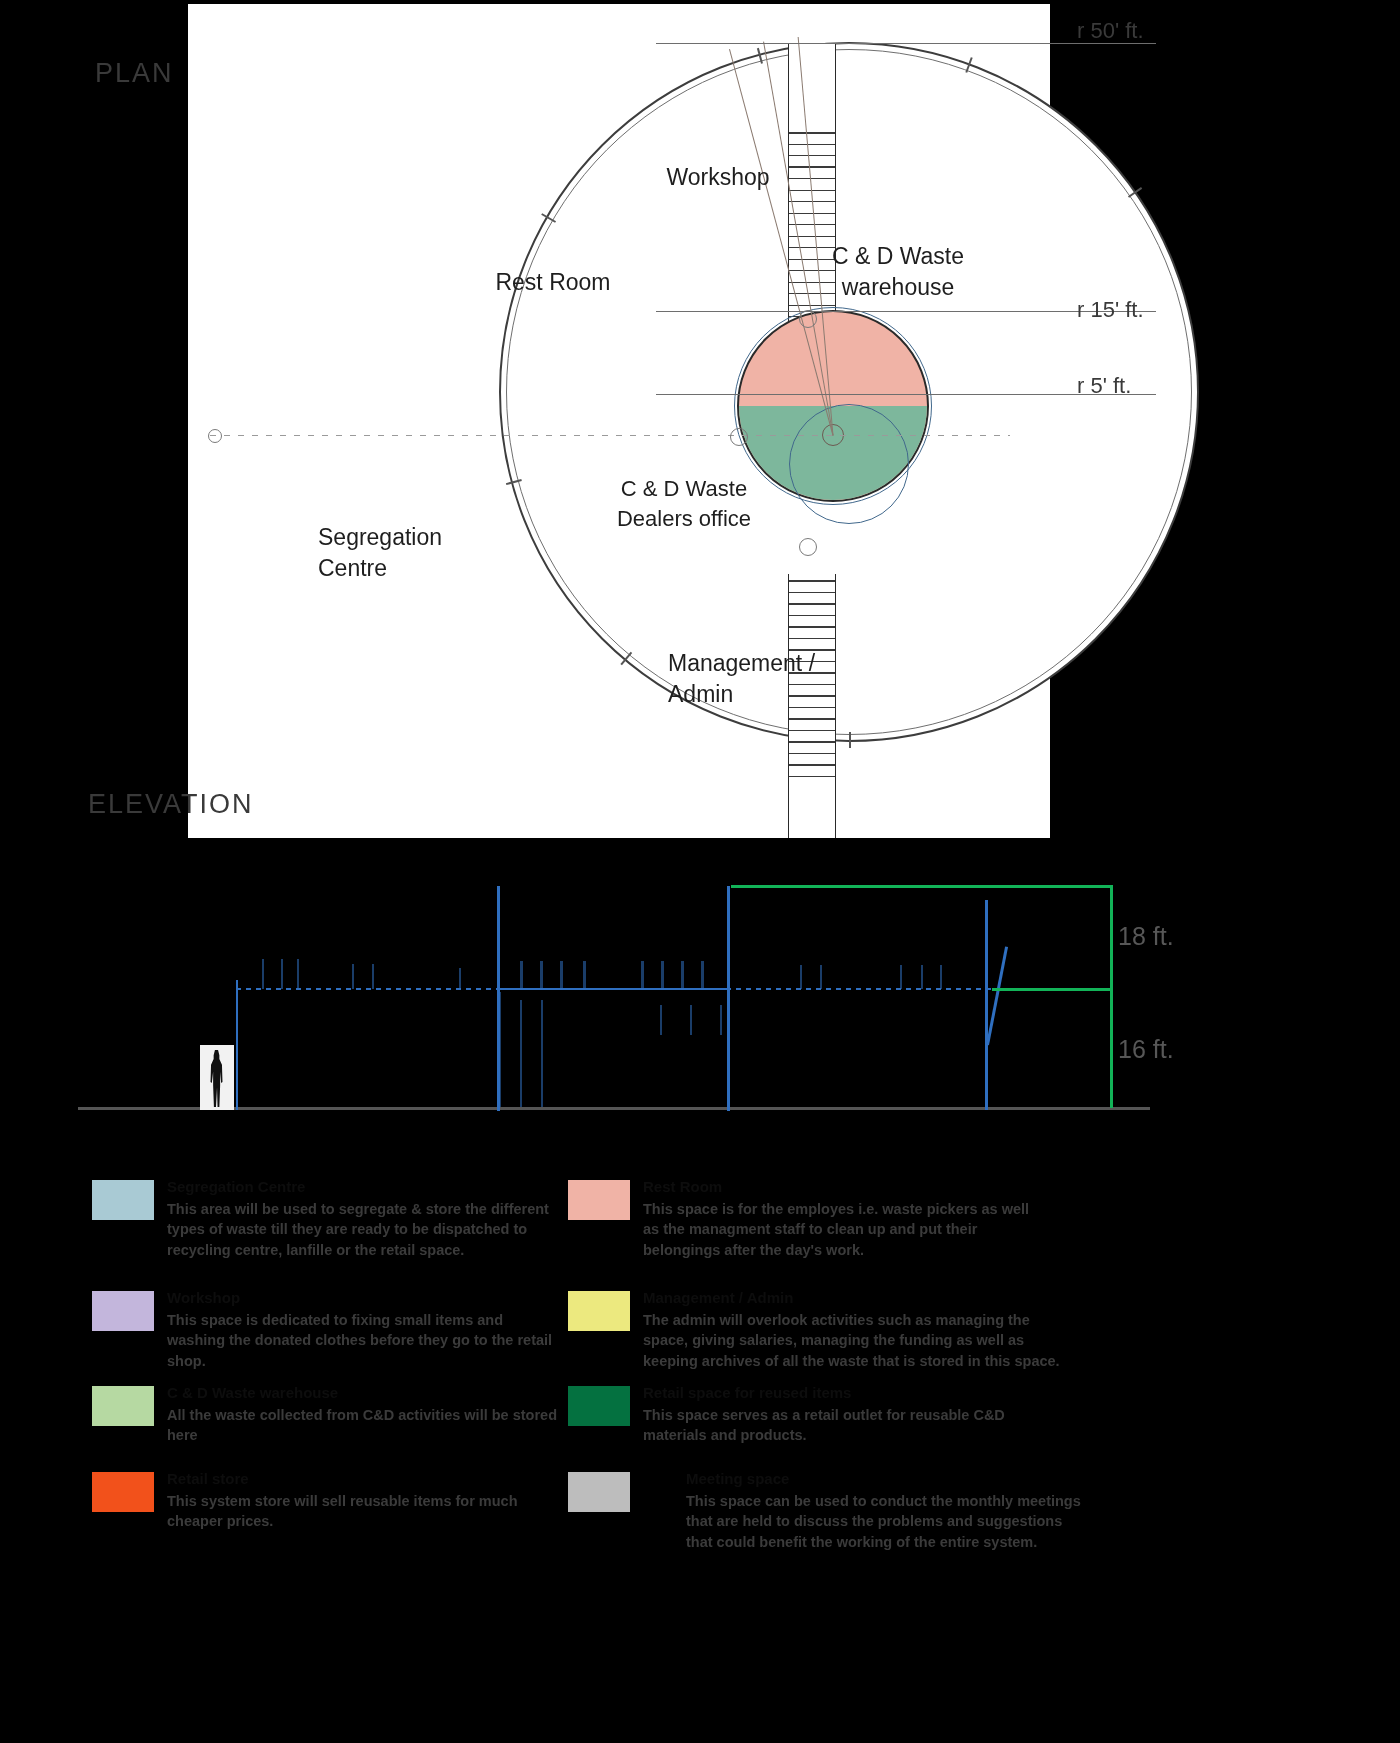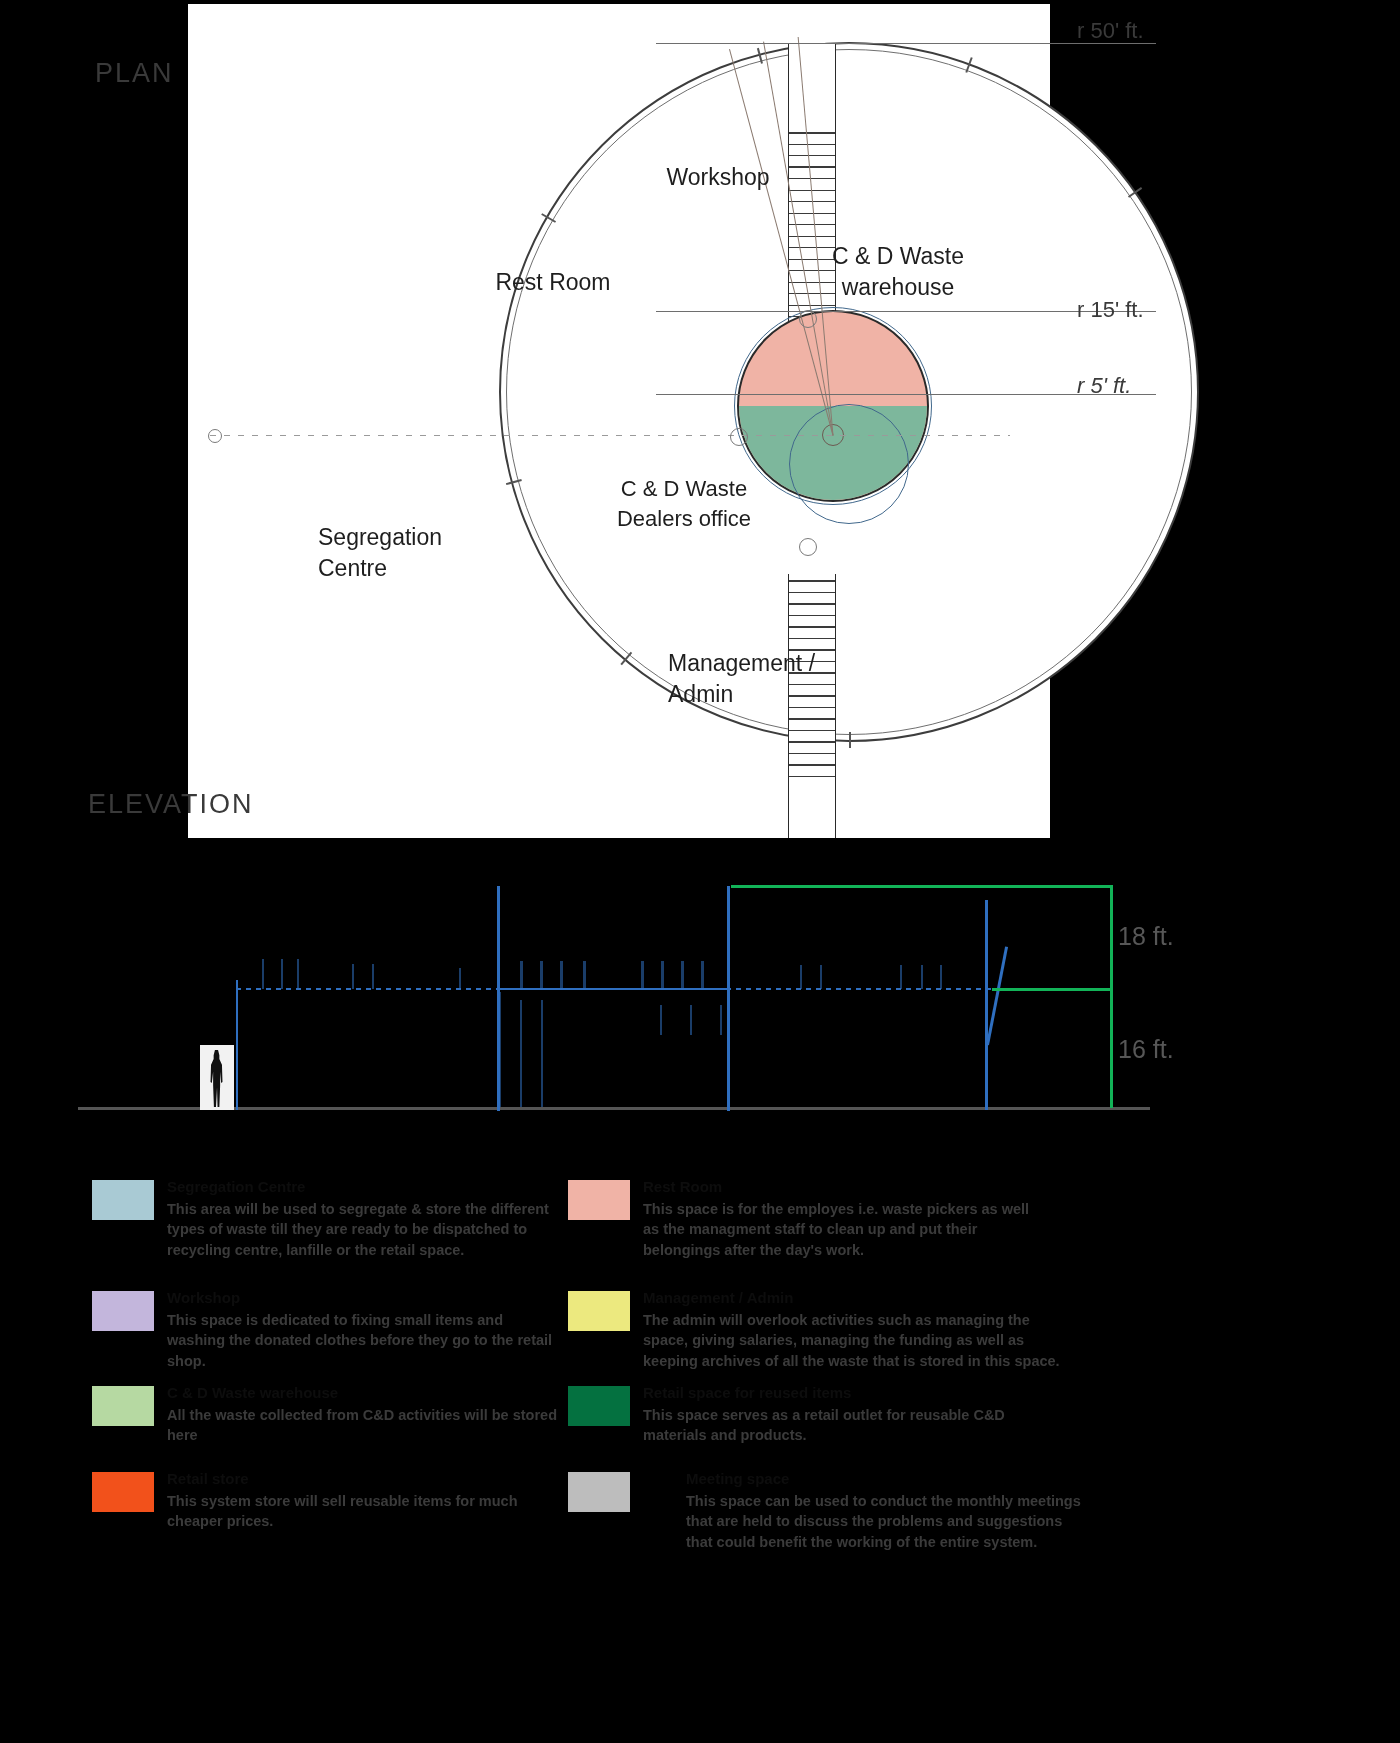--- a/index.html
+++ b/index.html
@@ -166,21 +166,21 @@
   </div>
 </div>
 
 <div class="dimline" style="left:656px;top:43px;width:500px;"></div>
 <div class="dimlabel" style="left:1077px;top:18px;">r 50' ft.</div>
 
 <div class="dimline" style="left:656px;top:311px;width:500px;"></div>
 <div class="dimlabel" style="left:1077px;top:297px;">r 15' ft.</div>
 
 <div class="dimline" style="left:656px;top:394px;width:500px;"></div>
-<div class="dimlabel" style="left:1077px;top:373px;font-style:italic;">r 5' ft.</div>
+<div class="dimlabel" style="left:1077px;top:373px;">r 5' ft.</div>
 
 <div class="sec-head" id="elev-head">ELEVATION</div>
 
 <div id="elev">
   <div id="ground"></div>
 
   <div class="dashline" style="left:236px;top:128px;width:760px;"></div>
   <div class="blue" style="left:497px;top:128px;width:230px;height:2px;"></div>
 
   <div class="blue" style="left:497px;top:26px;width:3px;height:225px;"></div>

